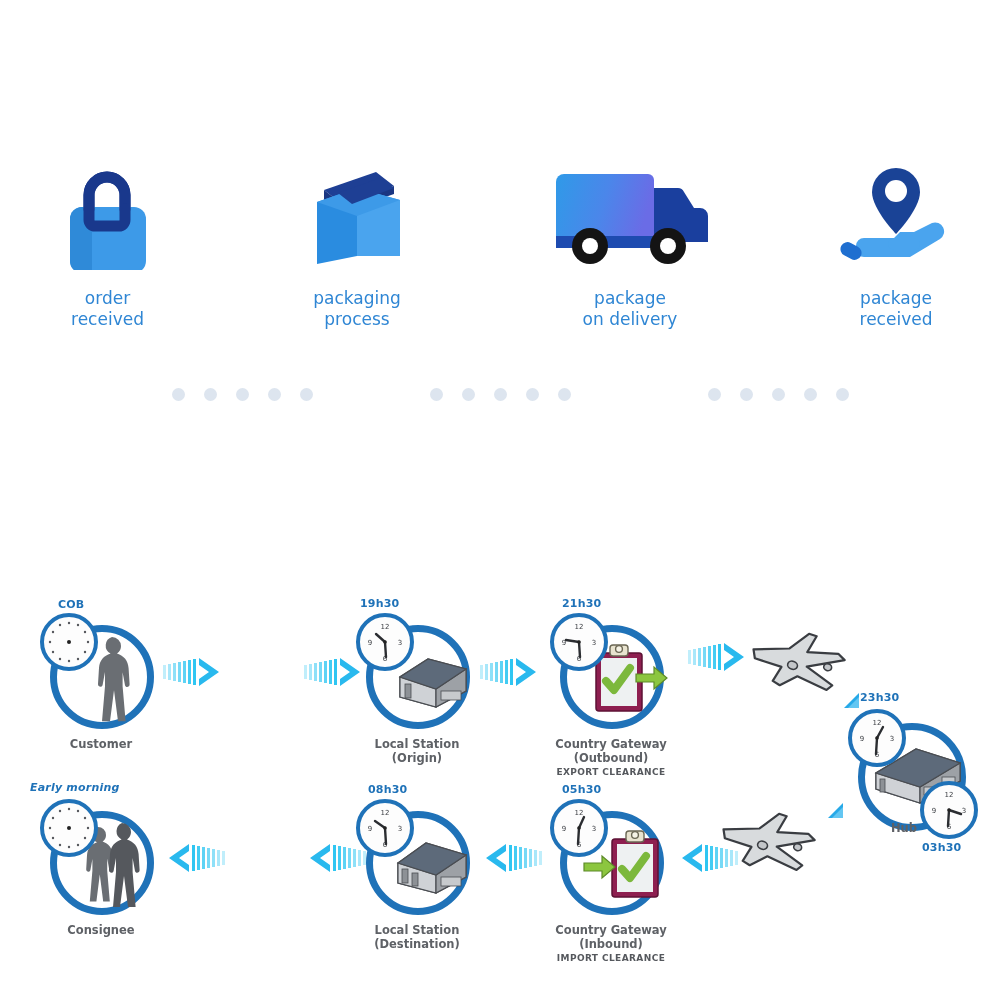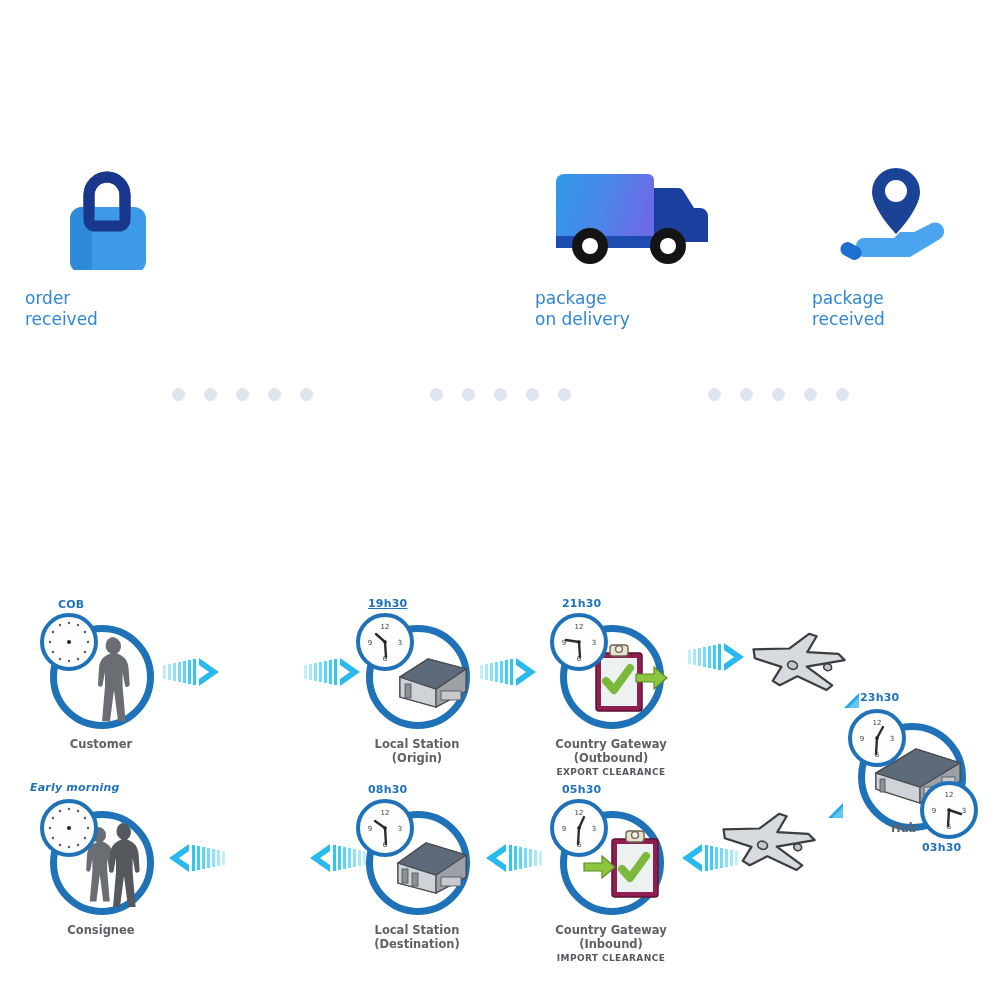--- a/index.html
+++ b/index.html
@@ -16,21 +16,21 @@
     font-size:43px;font-weight:bold;letter-spacing:-0.5px;
     font-family:"DejaVu Sans", sans-serif;
   }
   #top-title .t1{color:#16569e;}
   #top-title .t2{color:#1f8ae0;}
 
   
   #tracker{
     position:absolute;top:160px;left:0;width:999px;height:200px;
   }
-  .trk-stage{position:absolute;text-align:left;}
+  .trk-stage{position:absolute;text-align:center;}
   .trk-icon{height:110px;display:flex;align-items:flex-end;justify-content:center;}
   .trk-label{
     margin-top:18px;color:#2f86d4;font-size:17px;line-height:21px;
     font-family:"DejaVu Sans", sans-serif;
   }
   .dots{position:absolute;top:228px;display:flex;gap:19px;}
   .dots i{display:block;width:13px;height:13px;border-radius:50%;background:#dde5ef;}
 
   
   #mid-heads{position:absolute;top:450px;left:0;width:999px;text-align:center;}
@@ -103,20 +103,38 @@
     </div>
 
     <div class="dots" style="left:172px;">
       <i></i>
         <i></i>
       <i></i>
         <i></i>
       <i></i>
     </div>
 
+    <div class="trk-stage" style="left:272px;top:0;width:170px;">
+      <div class="trk-icon">
+        <svg width="110" height="110" viewBox="0 0 110 110">
+          <path d="M22 30 L74 12 L92 26 L40 44 Z" fill="#1e3f94"></path>
+          <path d="M22 30 L40 44 L40 52 L22 40 Z" fill="#1a3682"></path>
+          <path d="M40 44 L92 26 L92 34 L40 52 Z" fill="#1a3682"></path>
+          <path d="M15 42 L55 28 L55 96 L15 104 Z" fill="#2a8ce0"></path>
+          <path d="M55 28 L98 40 L98 96 L55 96 Z" fill="#4aa4ee"></path>
+          <path d="M15 42 L55 28 L98 40 L55 56 Z" fill="#3d9ae8"></path>
+          <path d="M30 36 L62 24 L84 36 L55 49 Z" fill="#1e3f94" opacity="0"></path>
+          <path d="M36 33 L78 18 L92 28 L50 44 Z" fill="#1e3f94"></path>
+        </svg>
+      </div>
+      <div class="trk-label">
+        <span>packaging</span><br>
+        <span>process</span>
+      </div>
+    </div>
 
     <div class="dots" style="left:430px;">
       <i></i>
         <i></i>
       <i></i>
         <i></i>
       <i></i>
     </div>
 
     <div class="trk-stage" style="left:535px;top:0;width:190px;">
@@ -251,21 +269,21 @@
         </svg>
       </div>
       <svg style="position:absolute;left:34px;top:34px;" width="80" height="62" viewBox="0 0 80 62">
         <path d="M8 26 L36 8 L74 18 L74 40 L44 56 L8 46 Z" fill="#b9bcc0" stroke="#4a4d52" stroke-width="1.5"></path>
         <path d="M8 26 L44 38 L44 56 L8 46 Z" fill="#cfd2d6" stroke="#4a4d52" stroke-width="1.2"></path>
         <path d="M44 38 L74 18 L74 40 L44 56 Z" fill="#9da1a6" stroke="#4a4d52" stroke-width="1.2"></path>
         <path d="M8 26 L36 8 L74 18 L44 38 Z" fill="#5d6a7a" stroke="#4a4d52" stroke-width="1.2"></path>
         <rect x="13" y="33" width="6" height="14" fill="#8d9196" stroke="#4a4d52" stroke-width="0.8"></rect>
         <rect x="49" y="40" width="20" height="9" fill="#c7cacd" stroke="#4a4d52" stroke-width="0.8"></rect>
       </svg>
-      <div class="timetag" style="left:10px;top:-20px;text-decoration:underline;">19h30</div>
+      <div class="timetag" style="left:2px;top:-20px;">19h30</div>
       <div class="nodelabel" style="left:-26px;top:120px;width:170px;">
         <span>Local Station</span><br>
         <span>(Origin)</span>
       </div>
     </div>
 
     <div class="arrow" style="left:480px;top:72px;">
       <svg width="62" height="30" viewBox="0 0 62 30">
         <g fill="#2fc6f2">
           <rect x="0" y="8" width="3" height="14" opacity="0.30"></rect>

